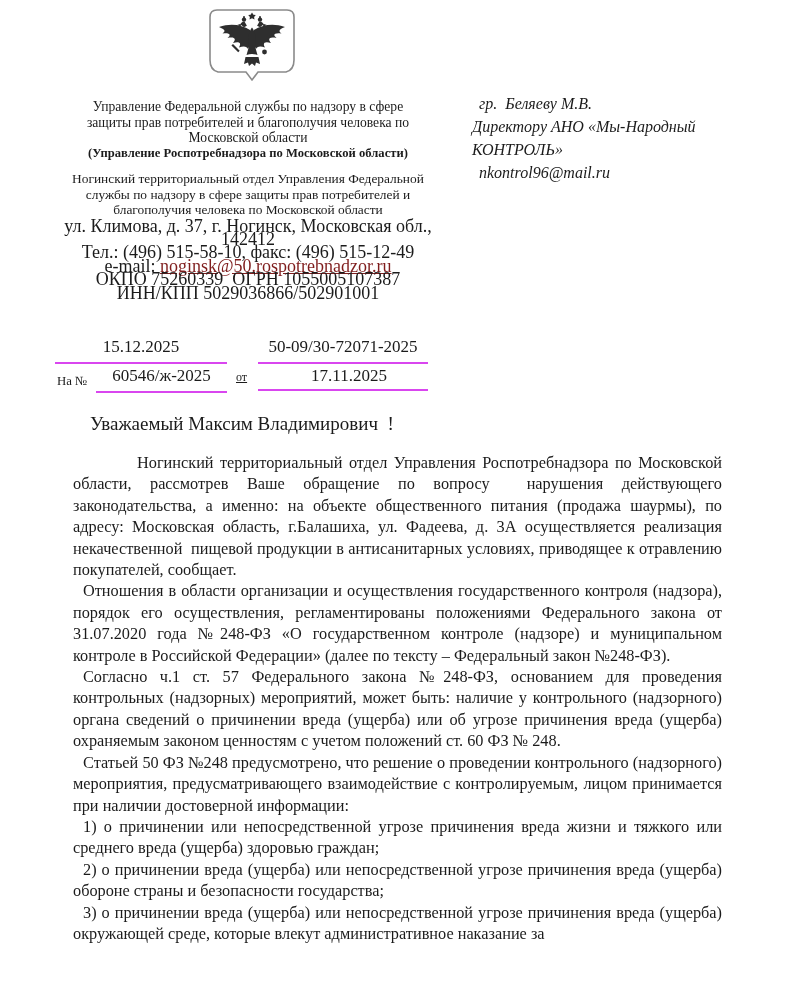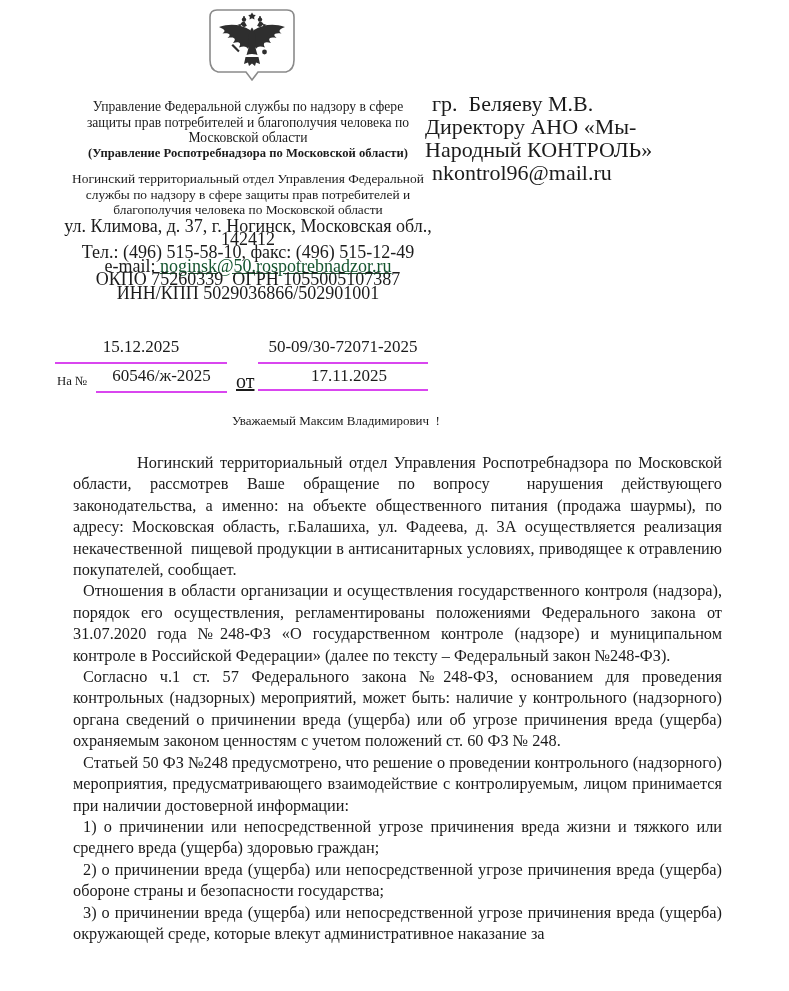--- a/index.html
+++ b/index.html
@@ -14,34 +14,34 @@
   
   .emblem{position:absolute;left:206px;top:8px;width:92px;height:74px;}
   
   .org-block{position:absolute;left:52px;top:84px;width:392px;text-align:center;}
   .org-top{font-size:13.6px;line-height:15.6px;width:366px;margin:0 auto;}
   .org-mid{font-size:13.6px;line-height:15.6px;width:332px;margin:15px auto 0 auto;}
   .org-mid-short{font-size:12.6px;line-height:14.5px;font-weight:700;}
   .org-dept{font-size:13.4px;line-height:15.4px;font-weight:400;margin:11px auto 0 auto;width:392px;}
   .contacts{font-size:18px;line-height:13.4px;margin-top:2px;}
   .contacts div{margin:0;}
-  a.link{color:#14532d;}
+  a.link{color:#7f1d1d;}
   
-  .recipient{position:absolute;left:425px;top:92px;width:288px;font-size:22px;line-height:23px;}
+  .recipient{position:absolute;left:472px;top:92px;width:288px;font-size:16px;line-height:23px;font-style:italic;}
   .recipient .pad{padding-left:7px;}
   
   .ref-cell{position:absolute;height:25px;border-bottom:2px solid #d946ef;font-size:17px;text-align:center;}
   .out-date{left:55px;top:337px;width:172px;}
   .out-num{left:258px;top:337px;width:170px;}
   .in-num{left:96px;top:366px;width:131px;}
   .in-date{left:258px;top:366px;width:170px;text-align:center;padding-left:12px;box-sizing:border-box;}
   .in-label{position:absolute;left:57px;top:374px;font-size:12.8px;}
-  .from-label{position:absolute;left:236px;top:370px;font-size:20px;text-decoration:underline;}
+  .from-label{position:absolute;left:236px;top:370px;font-size:12px;text-decoration:underline;}
   
-  .salutation{position:absolute;left:61px;top:413px;width:550px;text-align:center;font-size:13px;}
+  .salutation{position:absolute;left:90px;top:413px;width:550px;font-size:19px;}
   .body-text{position:absolute;left:73px;top:452px;width:649px;font-size:16.3px;line-height:21.4px;text-align:justify;}
   .body-text p{margin:0;}
   .indent-lg{text-indent:64px;}
   .indent-sm{text-indent:10px;}
 </style>
 </head>
 <body>
 
 <div class="page">
 

